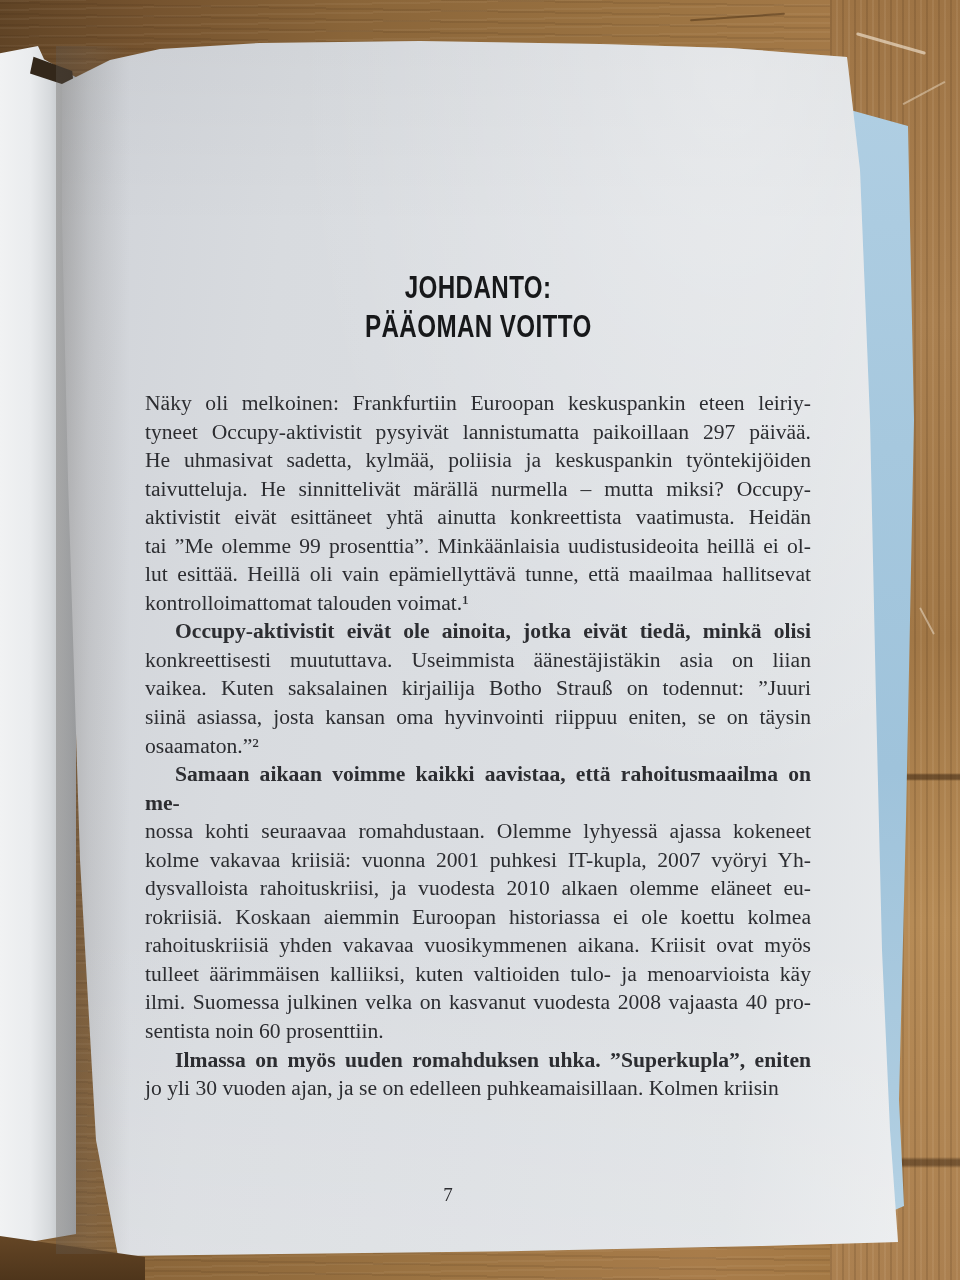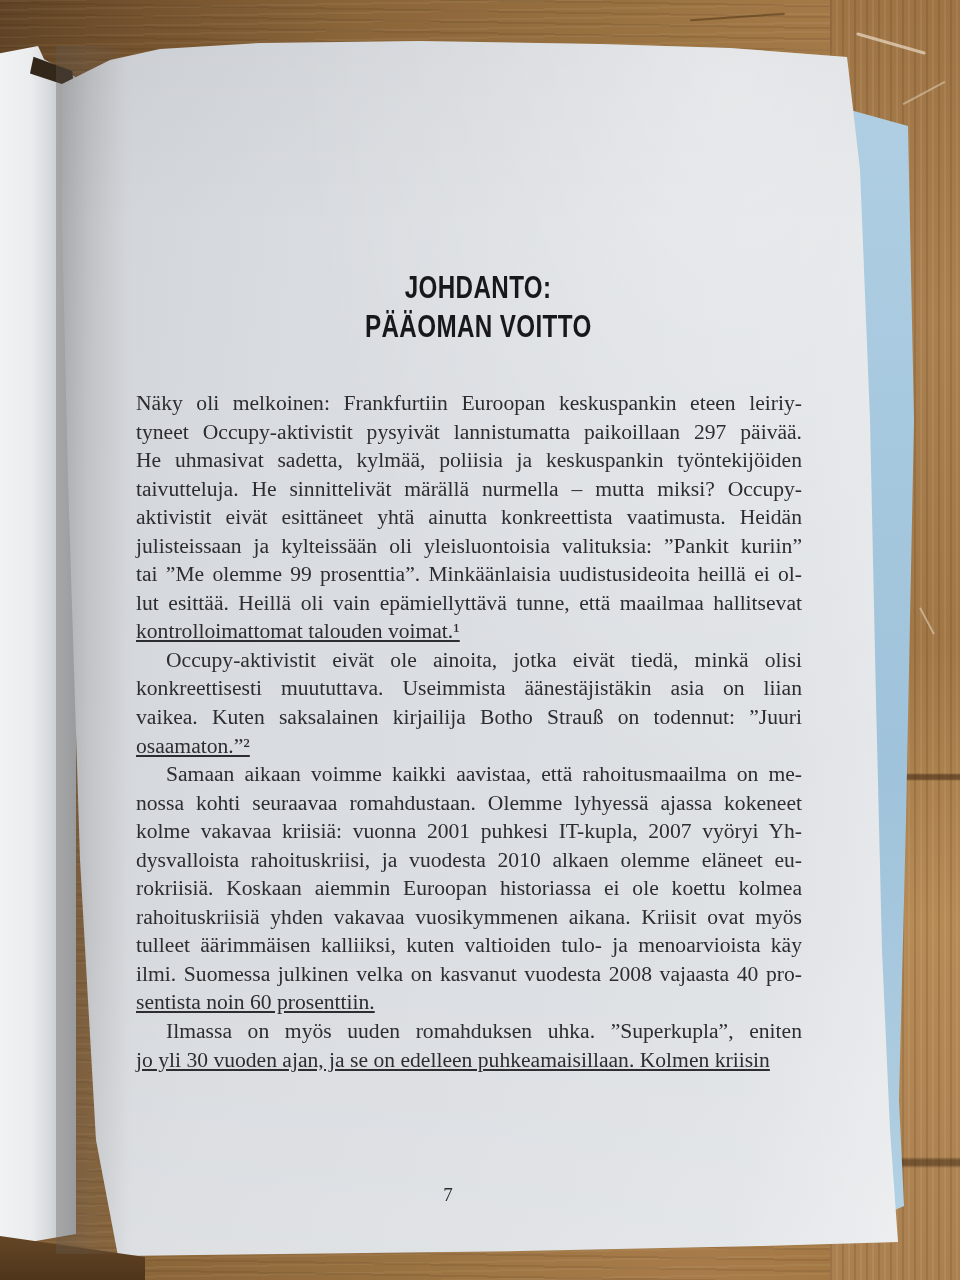--- a/index.html
+++ b/index.html
@@ -46,25 +46,25 @@
       linear-gradient(96deg, var(--paper-shadow) 0%, #c6cacf 5%, #d2d5da 12%, var(--paper) 28%, #dbdee2 55%, #dfe2e5 78%, var(--paper-bright) 94%, #edeff0 100%);}
   .gutter-shadow{position:absolute;left:56px;top:46px;width:74px;height:1208px;z-index:5;pointer-events:none;
     background:linear-gradient(90deg, rgba(96,90,84,0.34) 0%, rgba(118,114,110,0.18) 45%, rgba(130,128,126,0.0) 100%);}
 
   
   .text-layer{position:absolute;inset:0;z-index:6;}
   .chapter-title{position:absolute;left:145px;top:268px;width:666px;text-align:center;
     color:var(--title-ink);font-family:"Liberation Sans", sans-serif;font-weight:700;
     font-size:31px;line-height:39px;letter-spacing:0.5px;}
   .chapter-title .tline{display:inline-block;transform:scaleX(0.78);white-space:nowrap;}
-  .body-text{position:absolute;left:136px;top:389px;width:666px;
+  .body-text{position:absolute;left:145px;top:389px;width:666px;
     color:var(--ink);font-size:21.6px;line-height:28.55px;}
   .body-text .line{text-align:justify;text-align-last:justify;white-space:normal;}
-  .body-text .line.para-end{text-align-last:left;text-decoration:underline;}
-  .body-text .line.indent{text-indent:30px;}
+  .body-text .line.para-end{text-align-last:left;}
+  .body-text .line.indent{text-indent:30px;font-weight:bold;}
   .page-number{position:absolute;left:382px;top:1184px;width:132px;text-align:center;
     color:var(--ink);font-size:19px;}
 </style>
 </head>
 <body>
 
 <div class="photo">
   <div class="wood"></div>
   <div class="wood-right"></div>
   <div class="scratch s1"></div>
@@ -84,27 +84,27 @@
     <div class="chapter-title">
       <span class="tline">JOHDANTO:</span><br>
       <span class="tline">PÄÄOMAN VOITTO</span>
     </div>
     <div class="body-text">
         <div class="line">Näky oli melkoinen: Frankfurtiin Euroopan keskuspankin eteen leiriy-</div>
         <div class="line">tyneet Occupy-aktivistit pysyivät lannistumatta paikoillaan 297 päivää.</div>
         <div class="line">He uhmasivat sadetta, kylmää, poliisia ja keskuspankin työntekijöiden</div>
         <div class="line">taivutteluja. He sinnittelivät märällä nurmella – mutta miksi? Occupy-</div>
         <div class="line">aktivistit eivät esittäneet yhtä ainutta konkreettista vaatimusta. Heidän</div>
-        <div class="line">julisteissaan ja kylteissään oli yleisluontoisia valituksia: ”Pankit kuriin”</div>
         <div class="line">tai ”Me olemme 99 prosenttia”. Minkäänlaisia uudistusideoita heillä ei ol-</div>
         <div class="line">lut esittää. Heillä oli vain epämiellyttävä tunne, että maailmaa hallitsevat</div>
         <div class="line para-end">kontrolloimattomat talouden voimat.¹</div>
         <div class="line indent">Occupy-aktivistit eivät ole ainoita, jotka eivät tiedä, minkä olisi</div>
         <div class="line">konkreettisesti muututtava. Useimmista äänestäjistäkin asia on liian</div>
         <div class="line">vaikea. Kuten saksalainen kirjailija Botho Strauß on todennut: ”Juuri</div>
+        <div class="line">siinä asiassa, josta kansan oma hyvinvointi riippuu eniten, se on täysin</div>
         <div class="line para-end">osaamaton.”²</div>
         <div class="line indent">Samaan aikaan voimme kaikki aavistaa, että rahoitusmaailma on me-</div>
         <div class="line">nossa kohti seuraavaa romahdustaan. Olemme lyhyessä ajassa kokeneet</div>
         <div class="line">kolme vakavaa kriisiä: vuonna 2001 puhkesi IT-kupla, 2007 vyöryi Yh-</div>
         <div class="line">dysvalloista rahoituskriisi, ja vuodesta 2010 alkaen olemme eläneet eu-</div>
         <div class="line">rokriisiä. Koskaan aiemmin Euroopan historiassa ei ole koettu kolmea</div>
         <div class="line">rahoituskriisiä yhden vakavaa vuosikymmenen aikana. Kriisit ovat myös</div>
         <div class="line">tulleet äärimmäisen kalliiksi, kuten valtioiden tulo- ja menoarvioista käy</div>
         <div class="line">ilmi. Suomessa julkinen velka on kasvanut vuodesta 2008 vajaasta 40 pro-</div>
         <div class="line para-end">sentista noin 60 prosenttiin.</div>

